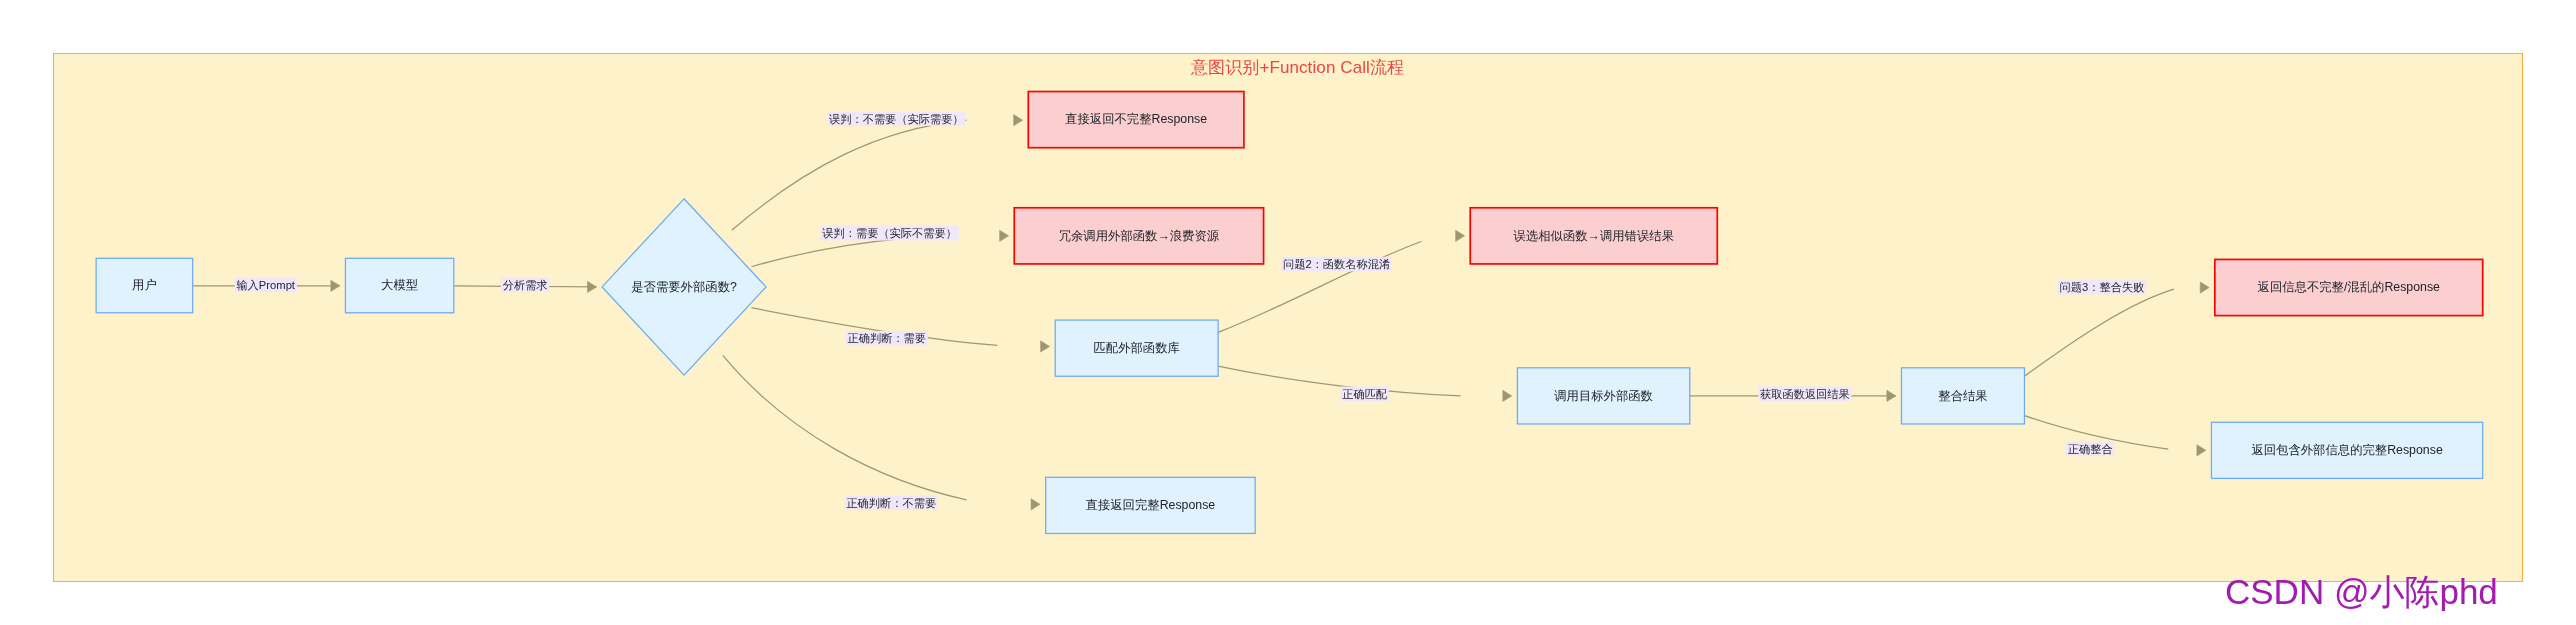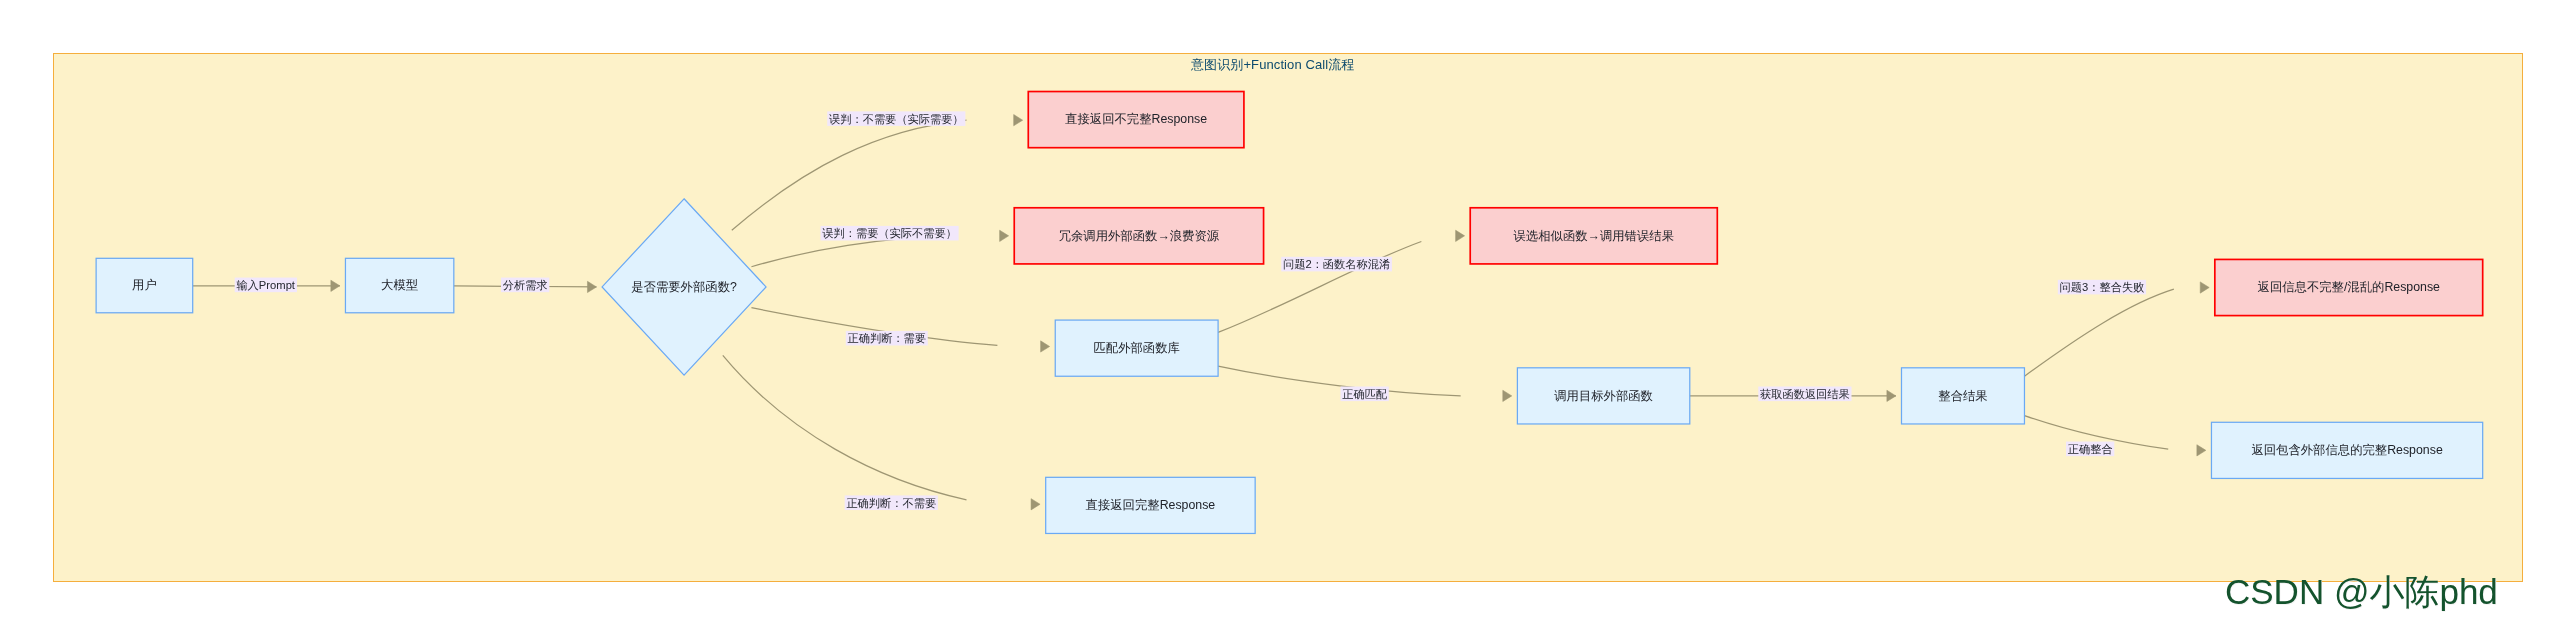--- a/index.html
+++ b/index.html
@@ -1,32 +1,32 @@
 <!DOCTYPE html>
 <html style="font-size:9px"><head>
 <meta charset="utf-8">
 <style>
   html,body{margin:0;padding:0;background:#ffffff;}
   body{font-family:"Liberation Sans","DejaVu Sans",sans-serif;}
   #stage{position:relative;width:2576px;height:625px;background:#ffffff;overflow:hidden;}
   #canvas{position:absolute;left:53px;top:53px;width:2470px;height:529px;
           background:#fdf2c9;border:0.8px solid #f5ae3c;box-sizing:border-box;}
-  #diagram-title{position:absolute;left:1191px;top:56px;font-size:13px;color:#0c4a6e;
+  #diagram-title{position:absolute;left:1191px;top:56px;font-size:17px;color:#ef4444;
                  letter-spacing:0.1px;white-space:nowrap;}
   svg#flow{position:absolute;left:0;top:0;width:2576px;height:625px;overflow:visible;}
   .node-rect{stroke-width:2.2px;}
   .n-blue{fill:#e0f2fe;stroke:#6aa9f4;}
   .n-red{fill:#fbcfcf;stroke:#ff0000;stroke-width:3px;}
   .node-label{font-family:"Liberation Sans","DejaVu Sans",sans-serif;font-size:22px;fill:#20232a;
               text-anchor:middle;dominant-baseline:middle;}
   .edge{fill:none;stroke:#9e9673;stroke-width:2.2px;}
   .edge-label-bg{fill:#f1e7fb;}
   .edge-label{font-family:"Liberation Sans","DejaVu Sans",sans-serif;font-size:20px;fill:#23262e;
               text-anchor:middle;dominant-baseline:middle;}
-  #watermark{position:absolute;left:2225px;top:569px;font-size:35px;color:#14532d;
+  #watermark{position:absolute;left:2225px;top:569px;font-size:35px;color:#a21caf;
              white-space:nowrap;font-family:"Liberation Sans","DejaVu Sans",sans-serif;
              text-shadow:0.6px 0.6px 0 #f3f3f3;text-align:right;}
 </style>
 </head>
 <body>
 
 <div id="stage">
 
   <div id="canvas"></div>
 

